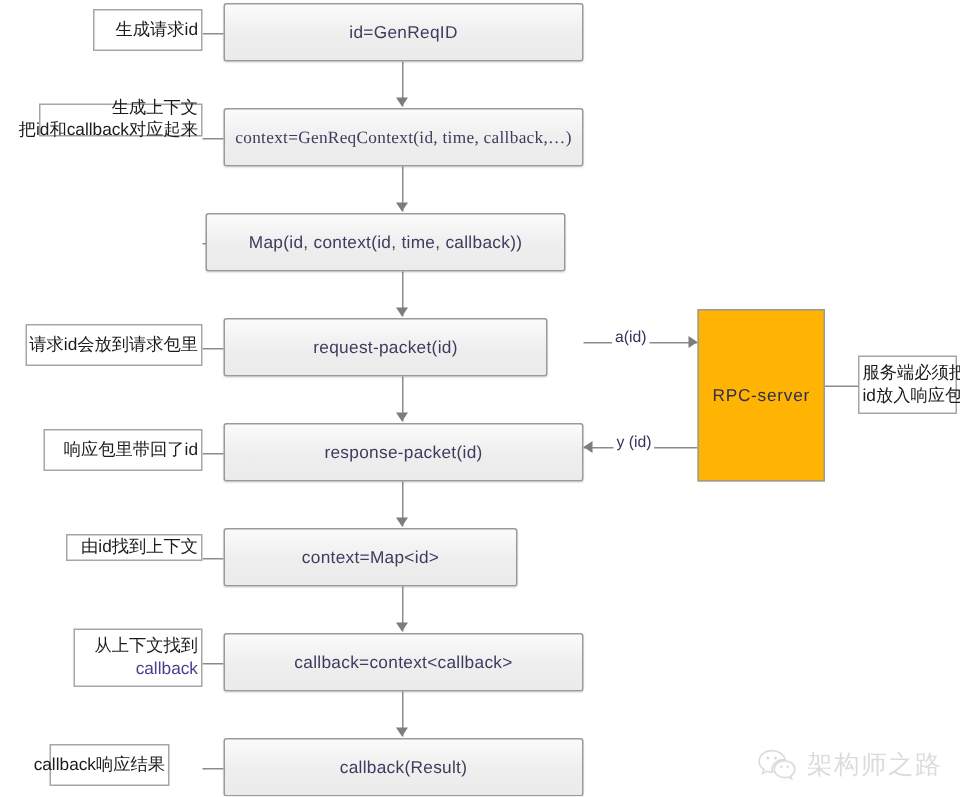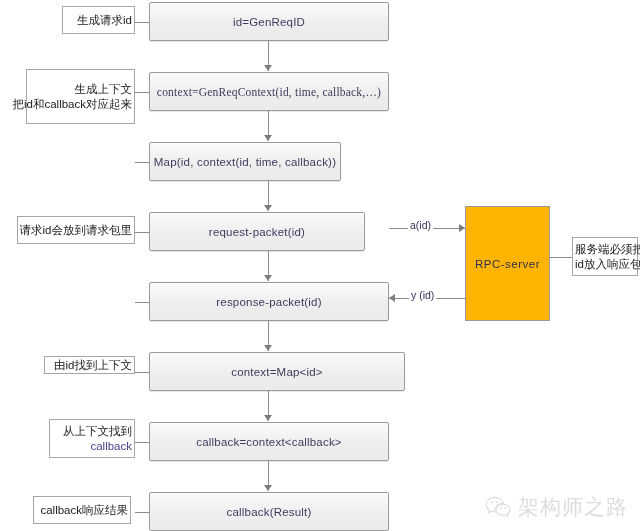--- a/index.html
+++ b/index.html
@@ -115,21 +115,21 @@
     position: absolute;
     right: 12px;
     bottom: 10px;
     display: flex;
     align-items: center;
     gap: 7px;
     opacity: 0.30;
     pointer-events: none;
   }
   #watermark .wm-text {
-    font-size: 21px;
+    font-size: 17px;
     color: #8d8d8d;
     letter-spacing: 1px;
     font-family: "DejaVu Sans", sans-serif;
   }
   .wechat-icon { display: block; }
 </style>
 </head>
 <body>
 
 <div id="canvas">
@@ -171,59 +171,62 @@
   <div class="hline" style="left:389px; top:298px; width:76px;"></div>
   <div class="arrow-left" style="left:389px; top:294px;"></div>
   <div class="elabel" style="left:409px; top:289px;">y (id)</div>
 
   <div class="hline" style="left:550px; top:257px; width:22px;"></div>
 
   <div class="pbox" style="left:149px; top:2px;   width:240px; height:39px;">id=GenReqID</div>
 
   <div class="pbox" style="left:149px; top:72px;  width:240px; height:39px;font-family:Liberation Serif, serif;">context=GenReqContext(id, time, callback,…)</div>
 
-  <div class="pbox" style="left:149px; top:142px; width:192px; height:39px;">Map(id, context(id, time, callback))</div>
+  <div class="pbox" style="left:137px; top:142px; width:240px; height:39px;">Map(id, context(id, time, callback))</div>
 
   <div class="pbox" style="left:149px; top:212px; width:216px; height:39px;">request-packet(id)</div>
 
   <div class="pbox" style="left:149px; top:282px; width:240px; height:39px;">response-packet(id)</div>
 
-  <div class="pbox" style="left:149px; top:352px; width:256px; height:39px;">context=Map&lt;id&gt;</div>
+  <div class="pbox" style="left:149px; top:352px; width:196px; height:39px;">context=Map&lt;id&gt;</div>
 
   <div class="pbox" style="left:149px; top:422px; width:240px; height:39px;">callback=context&lt;callback&gt;</div>
 
   <div class="pbox" style="left:149px; top:492px; width:240px; height:39px;">callback(Result)</div>
 
   <div class="sbox" style="left:465px; top:206px; width:85px; height:115px;">RPC-server</div>
 
   <div class="note right-align" style="left:62px; top:6px; width:73px; height:28px;">
     <span class="ln">生成请求id</span>
   </div>
 
-  <div class="note right-align" style="left:26px; top:69px; width:109px; height:55px;">
+  <div class="note right-align" style="left:26px; top:69px; width:109px; height:22px;">
     <span class="ln">生成上下文</span>
     <span class="ln">把id和callback对应起来</span>
   </div>
 
 
   <div class="note right-align" style="left:17px; top:216px; width:118px; height:28px;">
     <span class="ln">请求id会放到请求包里</span>
   </div>
 
+  <div class="note right-align" style="left:29px; top:286px; width:106px; height:28px;">
+    <span class="ln">响应包里带回了id</span>
+  </div>
 
   <div class="note right-align" style="left:44px; top:356px; width:91px; height:18px;">
     <span class="ln">由id找到上下文</span>
   </div>
 
   <div class="note right-align" style="left:49px; top:419px; width:86px; height:39px;">
     <span class="ln">从上下文找到</span>
     <span class="ln en">callback</span>
   </div>
 
-  <div class="note right-align" style="left:33px; top:496px; width:98px; height:28px;">
+  <div class="note right-align" style="left:33px; top:496px; width:80px; height:28px;">
     <span class="ln">callback响应结果</span>
   </div>
 
   <div class="note left-align" style="left:572px; top:237px; width:66px; height:39px;">
     <span class="ln">服务端必须把</span>
     <span class="ln">id放入响应包</span>
   </div>
 
   <div id="watermark">
     <svg class="wechat-icon" width="26" height="22" viewBox="0 0 26 22">

